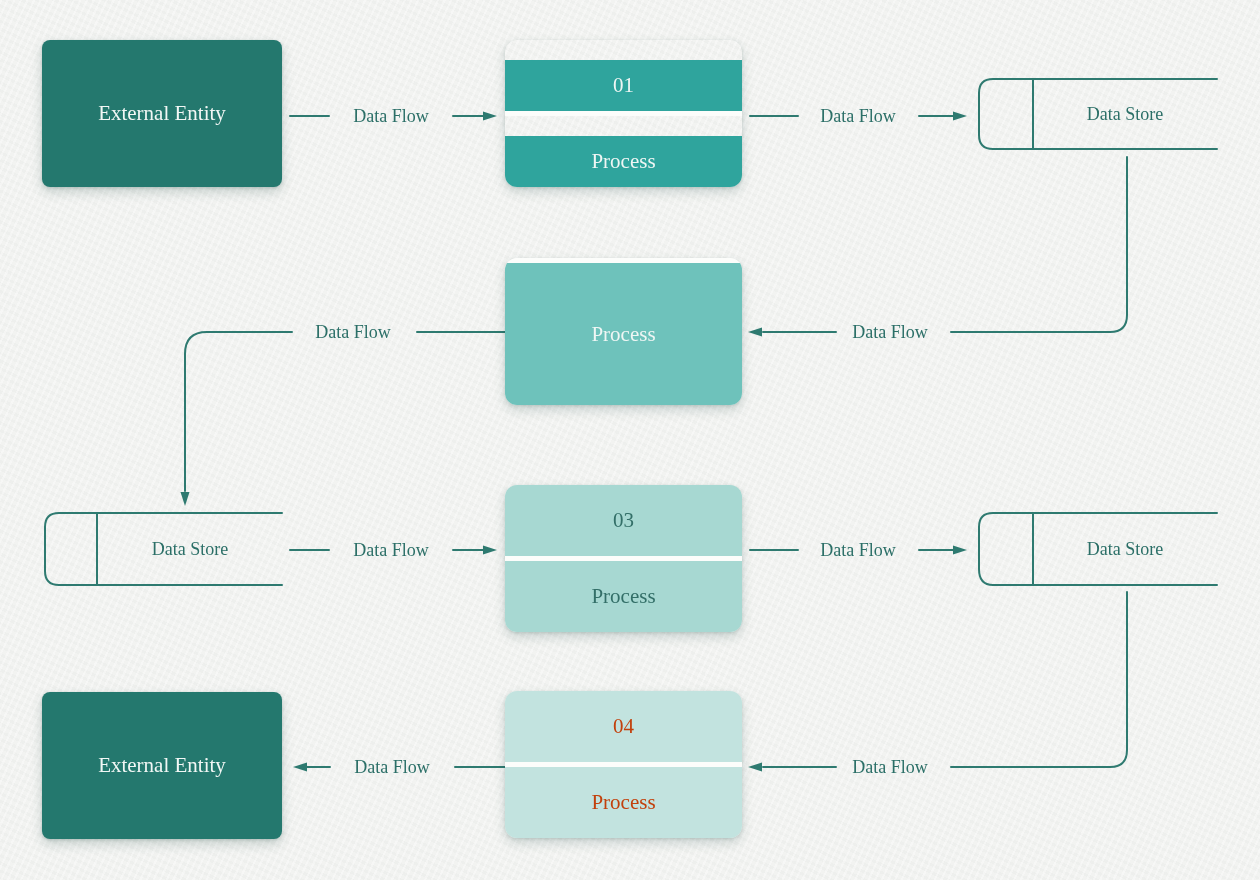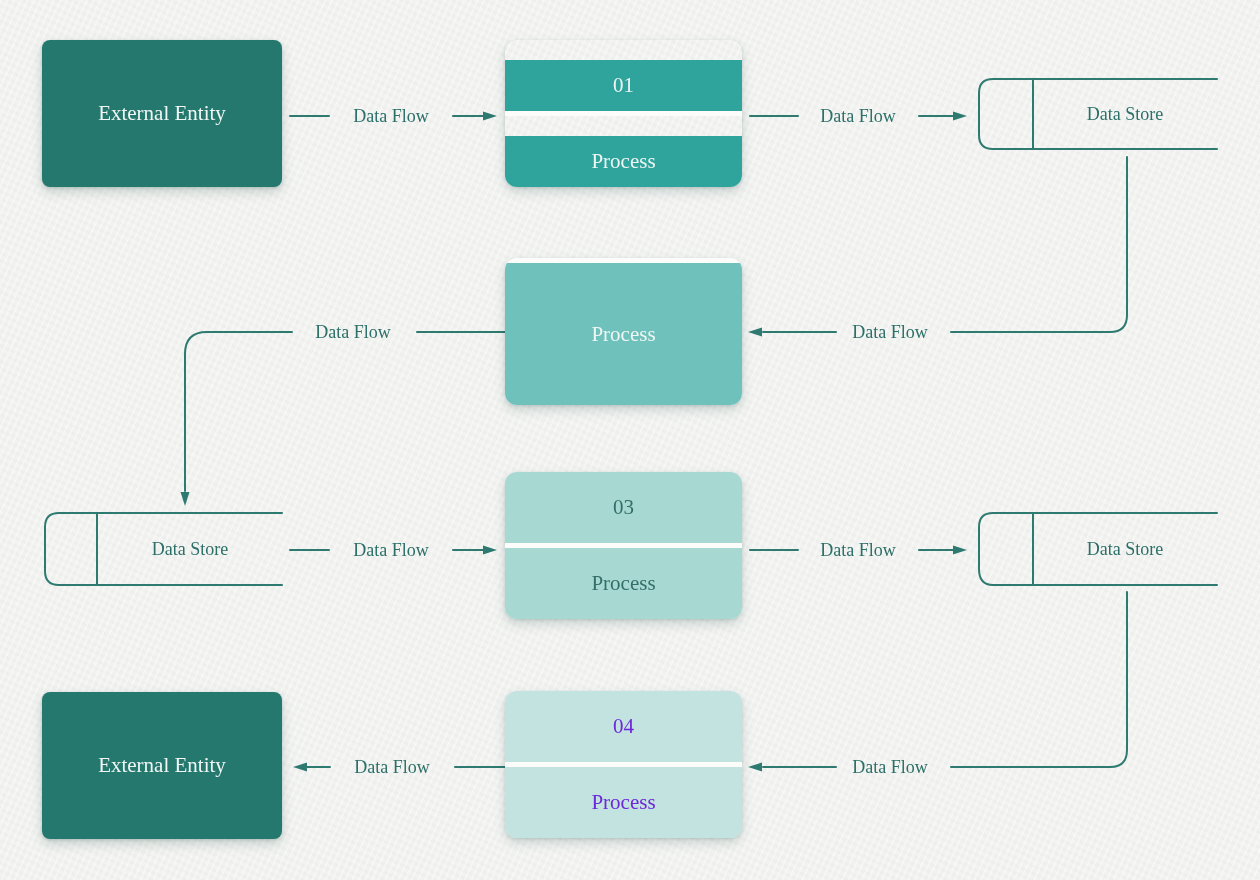--- a/index.html
+++ b/index.html
@@ -23,21 +23,21 @@
   .process{
     width:237px; height:147px; border-radius:12px; overflow:hidden;
     display:flex; flex-direction:column;
     box-shadow:0 5px 12px rgba(40,80,75,.20), 0 1px 3px rgba(40,80,75,.15);
   }
   .p-half{flex:1; display:flex; align-items:center; justify-content:center; font-size:21px;}
   .p-divider{height:5px; background:#fcfdfb; flex:0 0 auto;}
   .p1 .p-half{background:#2fa49d; color:#eff6f4;margin-top:20px;}
   .p2 .p-half{background:#6ec2bb; color:#eff6f4;}
   .p3 .p-half{background:#a7d8d2; color:#336f68;}
-  .p4 .p-half{background:#c2e3df; color:#6d28d9;}
+  .p4 .p-half{background:#c2e3df; color:#c2410c;}
   .flow-label, .ds-label{
     position:absolute; transform:translate(-50%,-50%);
     color:#2b6f67; font-size:18px; white-space:nowrap;
   }
   .stroke{stroke:#2e7a70; stroke-width:2; fill:none; stroke-linecap:round;}
   .head{fill:#2e7a70; stroke:none;}
 </style>
 </head>
 <body>
 
@@ -110,21 +110,21 @@
     <div class="p-half">01</div>
     <div class="p-divider"></div>
     <div class="p-half">Process</div>
   </div>
 
   <div class="node process p2" style="left:505px; top:258px;">
     <div class="p-divider"></div>
     <div class="p-half">Process</div>
   </div>
 
-  <div class="node process p3" style="left:505px; top:472px;">
+  <div class="node process p3" style="left:505px; top:485px;">
     <div class="p-half">03</div>
     <div class="p-divider"></div>
     <div class="p-half">Process</div>
   </div>
 
   <div class="node process p4" style="left:505px; top:691px;">
     <div class="p-half">04</div>
     <div class="p-divider"></div>
     <div class="p-half">Process</div>
   </div>

